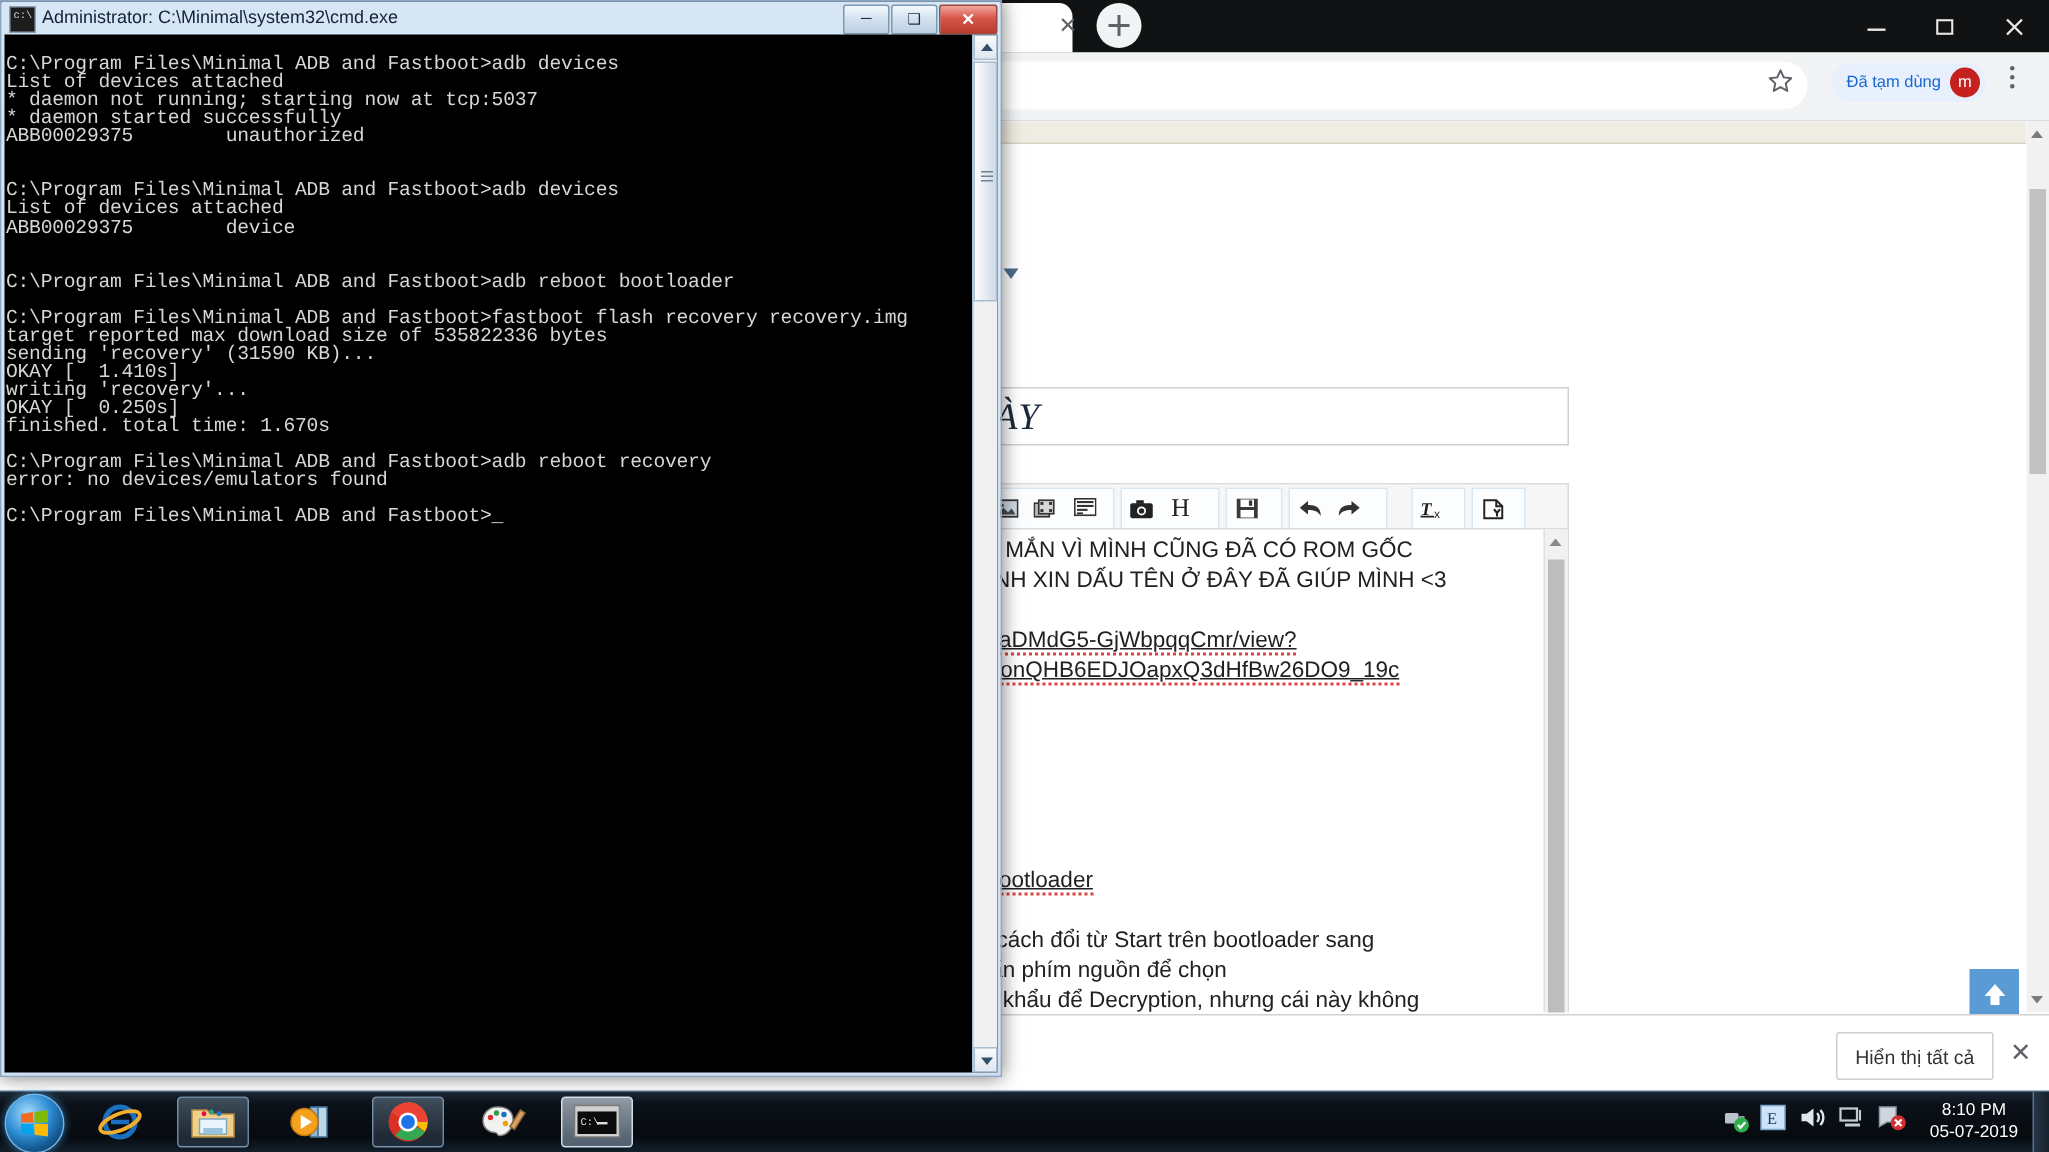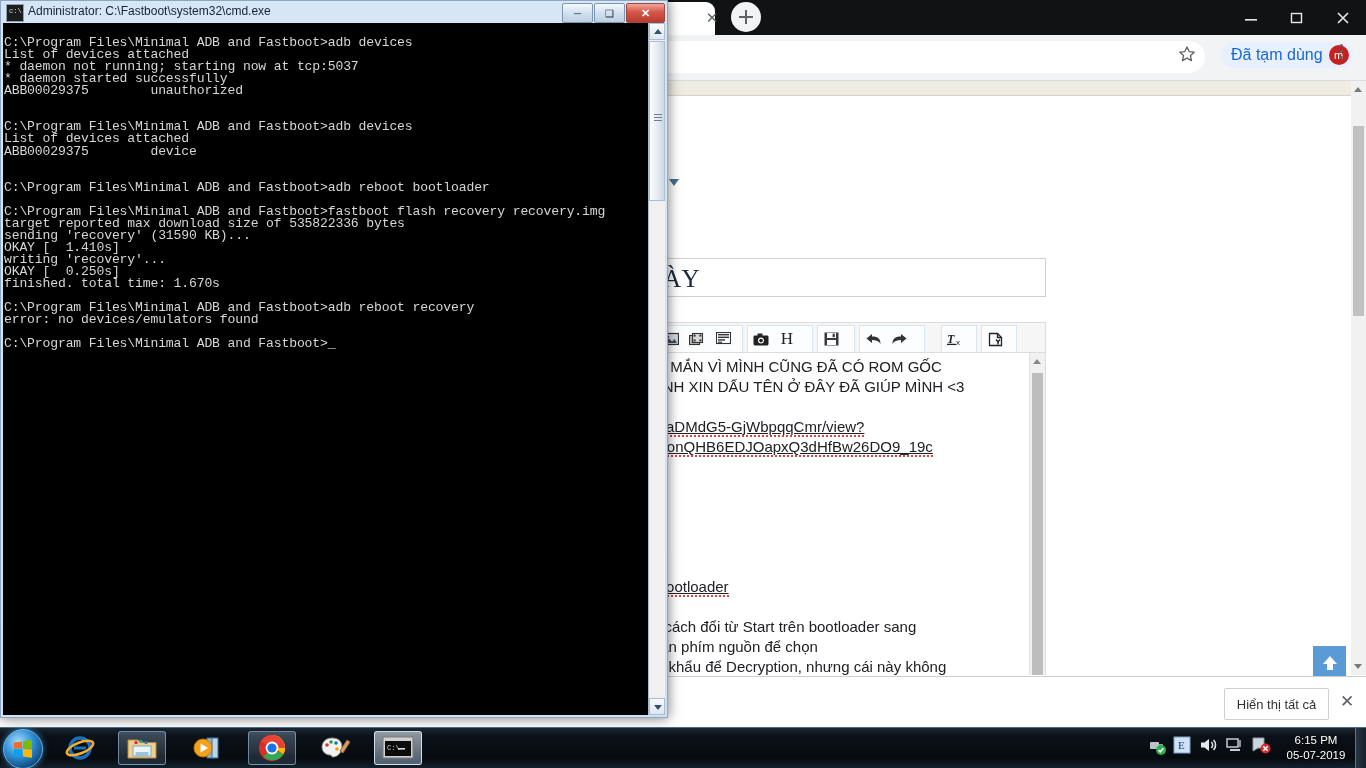--- a/index.html
+++ b/index.html
@@ -42,21 +42,21 @@
   }
   .omnibox{
     position:absolute;left:0;top:6px;width:1205px;height:32px;background:#fff;
     border-radius:16px;
   }
   .star-icon{position:absolute;left:1177px;top:44px;width:20px;height:20px;}
   .profile-pill{
     position:absolute;left:1221px;top:42px;height:26px;border-radius:13px;
     background:#e8f0fe;display:flex;align-items:center;padding:0 4px 0 10px;gap:6px;
   }
-  .profile-pill .pp-text{font-size:16px;color:#1967d2;white-space:nowrap;}
+  .profile-pill .pp-text{font-size:11px;color:#1967d2;white-space:nowrap;}
   .avatar{
     width:20px;height:20px;border-radius:50%;background:#c5221f;color:#fff;
     font-size:11px;display:flex;align-items:center;justify-content:center;
   }
   .menu-dots{position:absolute;left:1340px;top:44px;width:4px;height:20px;}
   .menu-dots i{display:block;width:3px;height:3px;border-radius:50%;background:#5f6368;margin:0 0 3px 0;}
 
   
   .page-viewport{position:absolute;left:0;top:81px;width:1351px;height:594px;background:#fff;overflow:hidden;}
   .page-inner{position:absolute;left:0;top:0;width:1351px;height:594px;}
@@ -68,21 +68,21 @@
     content:"";position:absolute;left:0;top:0;border-left:5px solid transparent;
     border-right:5px solid transparent;border-top:7px solid #4a6d8c;
   }
 
   .title-field{
     position:absolute;left:600px;top:177px;width:444px;height:37px;background:#fff;
     border:1px solid #cfcfcf;
   }
   .title-text{
     position:absolute;left:62px;top:6px;font-family:"Liberation Serif",serif;
-    font-size:25px;color:#1c2a3a;letter-spacing:.5px;
+    font-size:25px;color:#1c2a3a;letter-spacing:.5px;font-style:italic;
   }
 
   .editor-toolbar{
     position:absolute;left:600px;top:241px;width:444px;height:30px;background:#f6f6f6;
     border:1px solid #dcdcdc;border-bottom:none;
   }
   .tb-group{position:absolute;top:2px;height:26px;background:#fbfdff;border:1px solid #d8e6f2;display:flex;align-items:center;}
   .tb-btn{width:26px;height:24px;display:flex;align-items:center;justify-content:center;}
   .tb-btn svg{display:block;}
 
@@ -427,21 +427,21 @@
 
   <div class="download-shelf">
     <div class="show-all-btn">Hiển thị tất cả</div>
     <div class="shelf-close">✕</div>
   </div>
 </div>
 
 <div class="cmd-window">
   <div class="cmd-titlebar">
     <div class="cmd-icon"></div>
-    <div class="cmd-title">Administrator: C:\Fastboot\system32\cmd.exe</div>
+    <div class="cmd-title">Administrator: C:\Minimal\system32\cmd.exe</div>
     <div class="cmd-btns">
       <div class="cmd-btn">
         <span class="g">─</span>
       </div>
       <div class="cmd-btn">
         <span class="g">❑</span>
       </div>
       <div class="cmd-btn close">
         <span class="g">✕</span>
       </div>
@@ -592,18 +592,18 @@
       </svg>
     </div>
     <div class="tray-ico">
       <svg width="20" height="18" viewBox="0 0 20 18">
         <path d="M2 2 h11 v10 H7 L2 15 Z" fill="#cdd6de" stroke="#8e99a3" stroke-width="1"></path>
         <circle cx="14.5" cy="12.5" r="5" fill="#d32f2f"></circle>
         <path d="M12.3 10.3 l4.4 4.4 M16.7 10.3 l-4.4 4.4" stroke="#fff" stroke-width="1.5"></path>
       </svg>
     </div>
     <div class="clock">
-      <div>6:15 PM</div>
+      <div>8:10 PM</div>
       <div>05-07-2019</div>
     </div>
     <div class="show-desktop"></div>
   </div>
 </div>
 
 </body></html>

